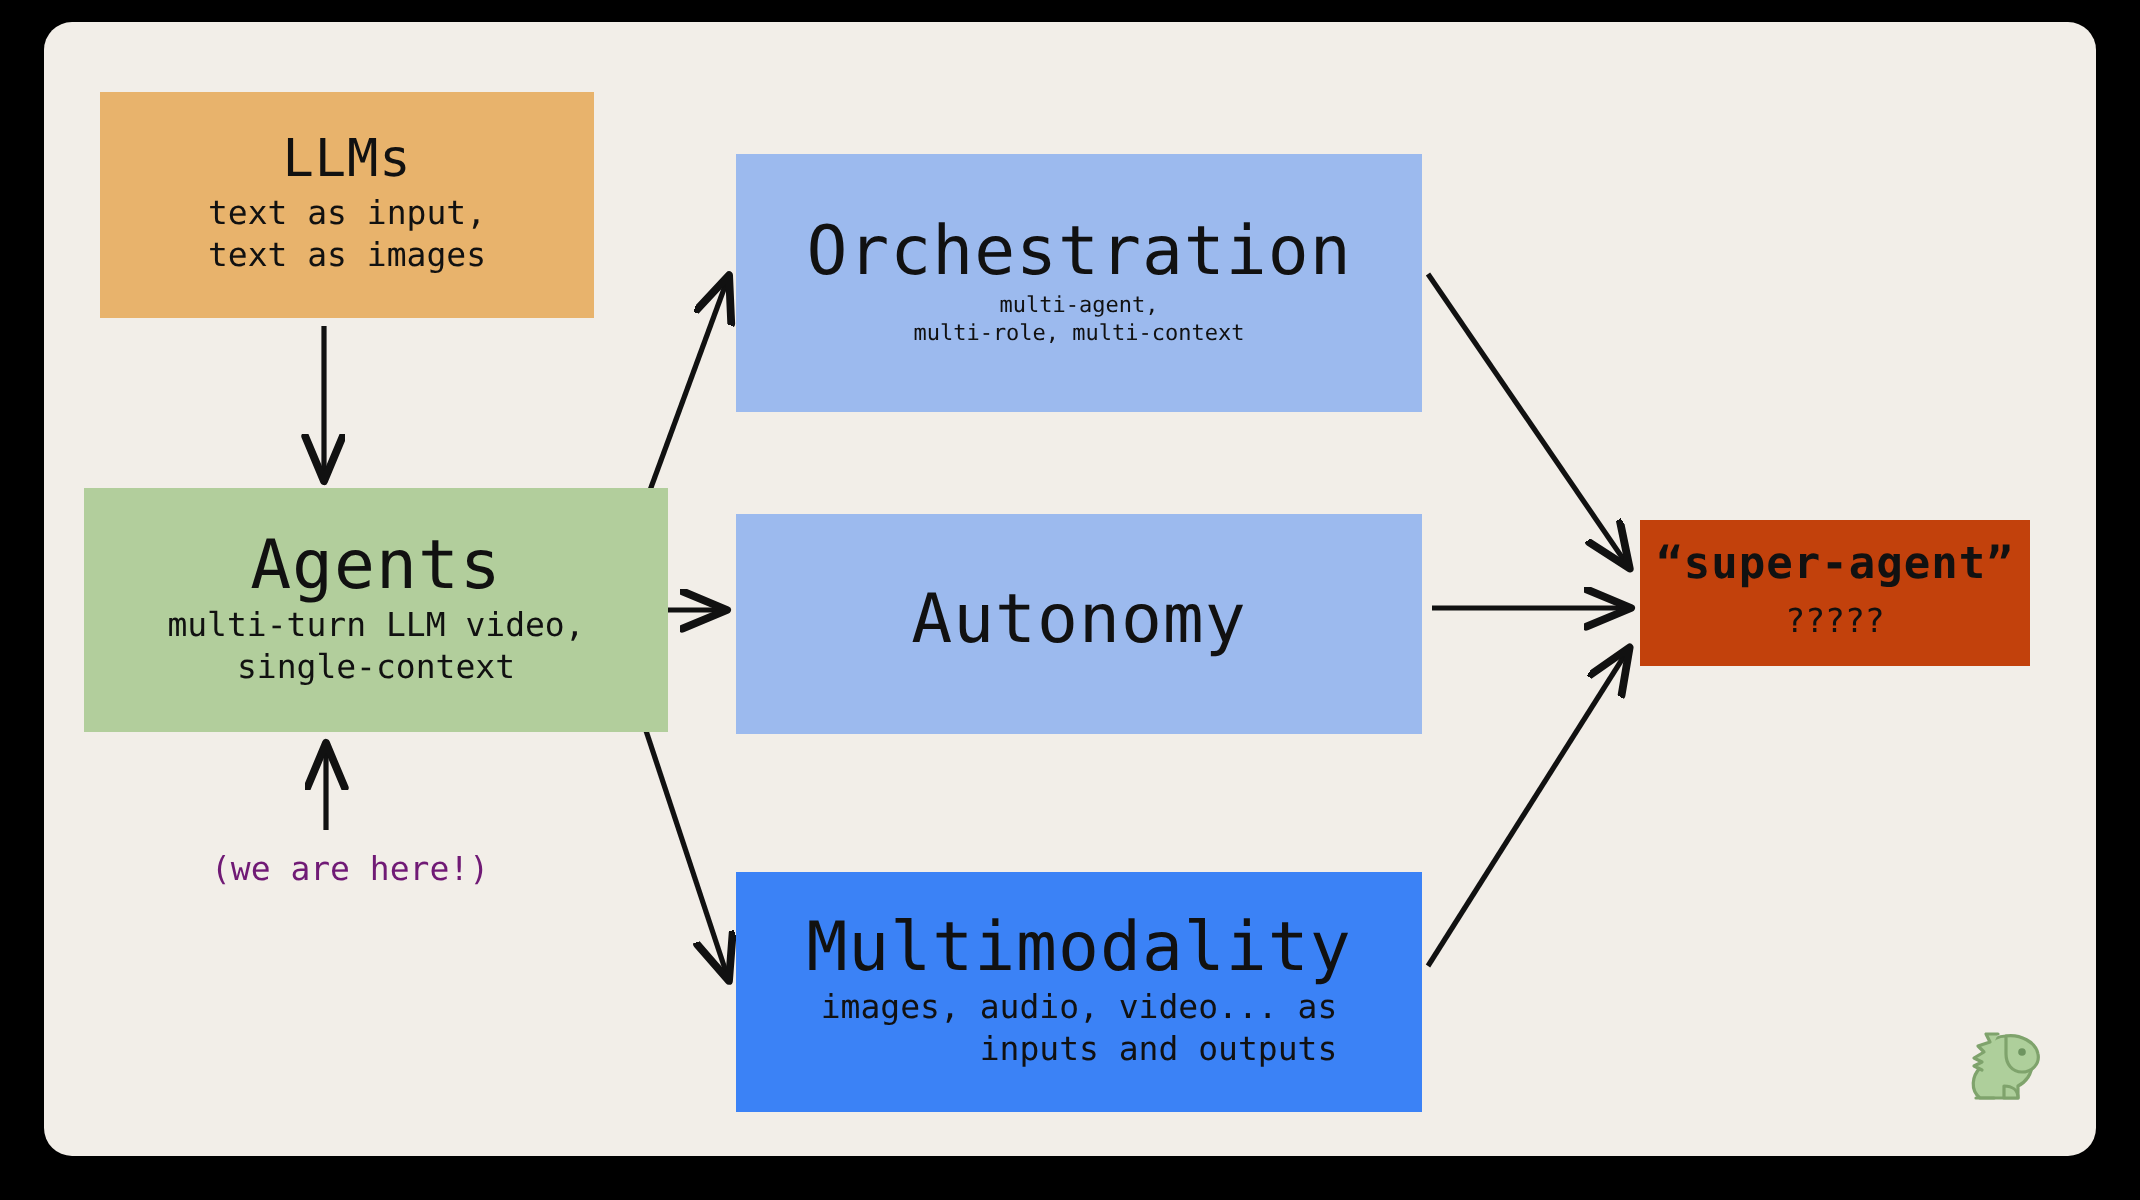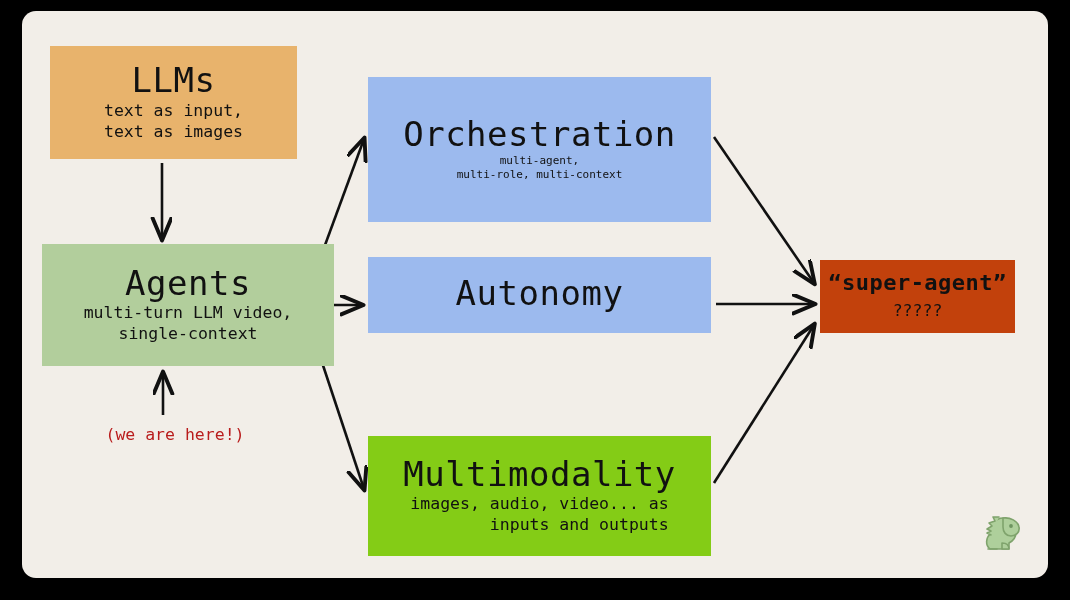--- a/index.html
+++ b/index.html
@@ -43,52 +43,52 @@
     line-height: 1.05;
     white-space: nowrap;
   }
   .node .sub {
     line-height: 1.28;
     white-space: pre-line;
   }
 
   
   #box-llms      { left: 28px;  top: 35px;  width: 247px; height: 113px; background: #E8B36C; }
-  #box-llms .title { font-size: 34px; margin-bottom: 1px; }
+  #box-llms .title { font-size: 26px; margin-bottom: 1px; }
   #box-llms .sub   { font-size: 16.5px; }
 
   #box-agents    { left: 20px;  top: 233px; width: 292px; height: 122px; background: #B2CE9C; }
   #box-agents .title { font-size: 34px; margin-bottom: 1px; }
   #box-agents .sub   { font-size: 16.5px; }
 
-  #box-orchestration { left: 346px; top: 66px;  width: 343px; height: 145px; background: #9CBAEE; justify-content: center; }
+  #box-orchestration { left: 346px; top: 66px;  width: 343px; height: 129px; background: #9CBAEE; justify-content: center; }
   #box-orchestration .title { font-size: 34px; margin-bottom: 1px; }
   #box-orchestration .sub   { font-size: 11px; }
 
-  #box-autonomy  { left: 346px; top: 246px; width: 343px; height: 76px; background: #9CBAEE; }
+  #box-autonomy  { left: 346px; top: 246px; width: 343px; height: 110px; background: #9CBAEE; }
   #box-autonomy .title { font-size: 34px; margin-bottom: 2px; }
   #box-autonomy .sub   { font-size: 16.5px; }
 
-  #box-multimodality { left: 346px; top: 425px; width: 343px; height: 120px; background: #84cc16; }
+  #box-multimodality { left: 346px; top: 425px; width: 343px; height: 120px; background: #3b82f6; }
   #box-multimodality .title { font-size: 34px; margin-bottom: 1px; }
   #box-multimodality .sub   { font-size: 16.5px; text-align: right; }
 
   #box-superagent { left: 798px; top: 249px; width: 195px; height: 73px; background: #c2410c; }
   #box-superagent .title { font-size: 22px; font-weight: bold; margin-bottom: 6px; }
   #box-superagent .sub   { font-size: 16.5px; }
 
   
   #we-are-here {
     position: absolute;
     left: 38px;
     top: 414px;
     width: 230px;
     text-align: center;
     font-size: 16.5px;
-    color: #b91c1c;
+    color: #701a75;
     white-space: nowrap;
   }
 
   
   #arrows {
     position: absolute;
     left: 0; top: 0;
     width: 1026px;
     height: 567px;
     pointer-events: none;

